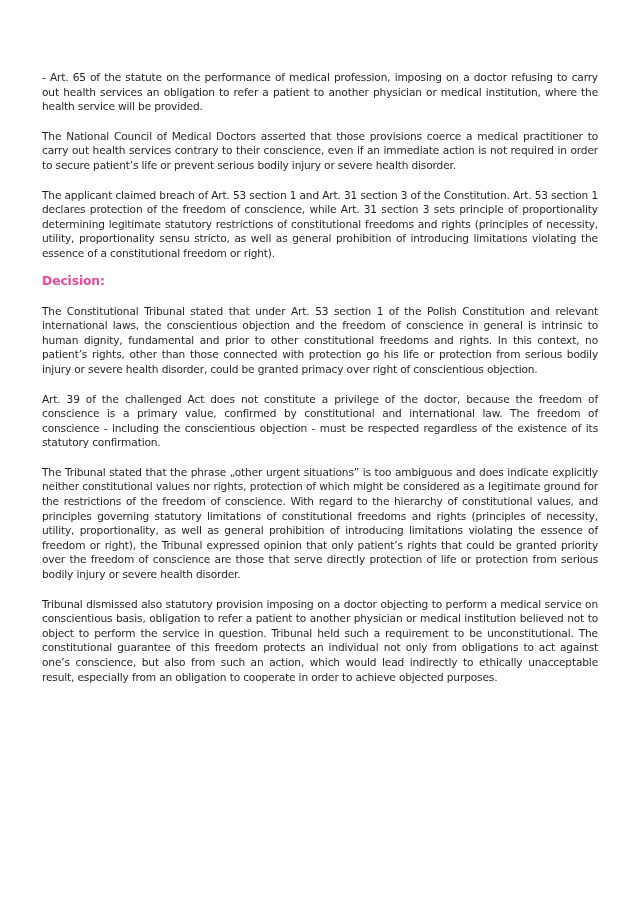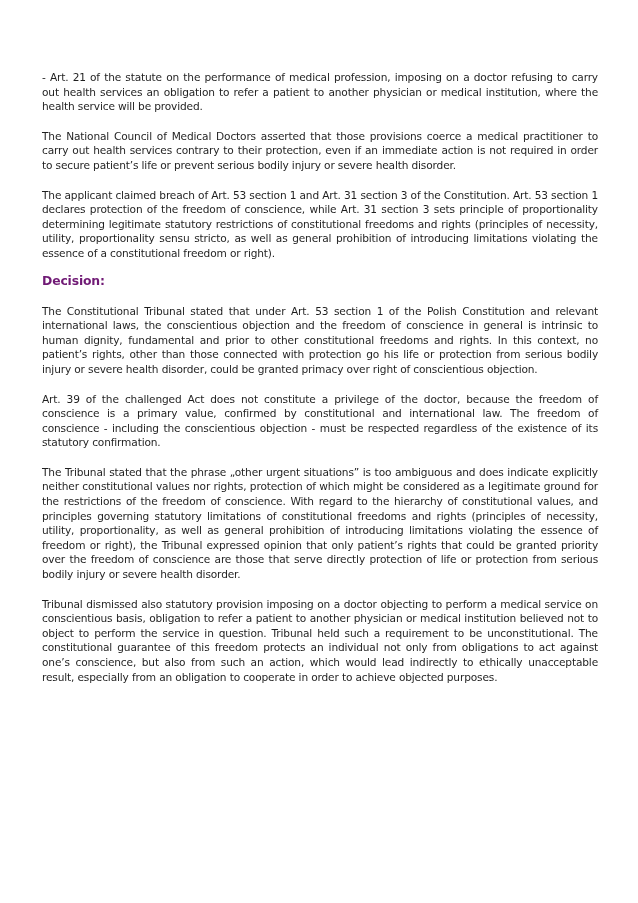--- a/index.html
+++ b/index.html
@@ -30,28 +30,28 @@
       hyphens: none;
     }
     .para.tight {
       margin-bottom: 12px;
     }
     .heading {
       font-weight: bold;
       font-size: 12.4px;
       line-height: 16px;
       margin: 0 0 15px 0;
-      color: #701a75;
+      color: #ec4899;
     }
   </style>
 </head>
 <body>
 
 <div class="page">
-  <p class="para">- Art. 21 of the statute on the performance of medical profession, imposing on a doctor refusing to carry out health services an obligation to refer a patient to another physician or medical institution, where the health service will be provided.</p>
-  <p class="para">The National Council of Medical Doctors asserted that those provisions coerce a medical practitioner to carry out health services contrary to their protection, even if an immediate action is not required in order to secure patient’s life or prevent serious bodily injury or severe health disorder.</p>
+  <p class="para">- Art. 65 of the statute on the performance of medical profession, imposing on a doctor refusing to carry out health services an obligation to refer a patient to another physician or medical institution, where the health service will be provided.</p>
+  <p class="para">The National Council of Medical Doctors asserted that those provisions coerce a medical practitioner to carry out health services contrary to their conscience, even if an immediate action is not required in order to secure patient’s life or prevent serious bodily injury or severe health disorder.</p>
   <p class="para tight">The applicant claimed breach of Art. 53 section 1 and Art. 31 section 3 of the Constitution. Art. 53 section 1 declares protection of the freedom of conscience, while Art. 31 section 3 sets principle of proportionality determining legitimate statutory restrictions of constitutional freedoms and rights (principles of necessity, utility, proportionality sensu stricto, as well as general prohibition of introducing limitations violating the essence of a constitutional freedom or right).</p>
   <h2 class="heading">Decision:</h2>
   <p class="para">The Constitutional Tribunal stated that under Art. 53 section 1 of the Polish Constitution and relevant international laws, the conscientious objection and the freedom of conscience in general is intrinsic to human dignity, fundamental and prior to other constitutional freedoms and rights. In this context, no patient’s rights, other than those connected with protection go his life or protection from serious bodily injury or severe health disorder, could be granted primacy over right of conscientious objection.</p>
   <p class="para">Art. 39 of the challenged Act does not constitute a privilege of the doctor, because the freedom of conscience is a primary value, confirmed by constitutional and international law. The freedom of conscience - including the conscientious objection - must be respected regardless of the existence of its statutory confirmation.</p>
   <p class="para">The Tribunal stated that the phrase „other urgent situations” is too ambiguous and does indicate explicitly neither constitutional values nor rights, protection of which might be considered as a legitimate ground for the restrictions of the freedom of conscience. With regard to the hierarchy of constitutional values, and principles governing statutory limitations of constitutional freedoms and rights (principles of necessity, utility, proportionality, as well as general prohibition of introducing limitations violating the essence of freedom or right), the Tribunal expressed opinion that only patient’s rights that could be granted priority over the freedom of conscience are those that serve directly protection of life or protection from serious bodily injury or severe health disorder.</p>
   <p class="para">Tribunal dismissed also statutory provision imposing on a doctor objecting to perform a medical service on conscientious basis, obligation to refer a patient to another physician or medical institution believed not to object to perform the service in question. Tribunal held such a requirement to be unconstitutional. The constitutional guarantee of this freedom protects an individual not only from obligations to act against one’s conscience, but also from such an action, which would lead indirectly to ethically unacceptable result, especially from an obligation to cooperate in order to achieve objected purposes.</p>
 </div>
 
 </body></html>

